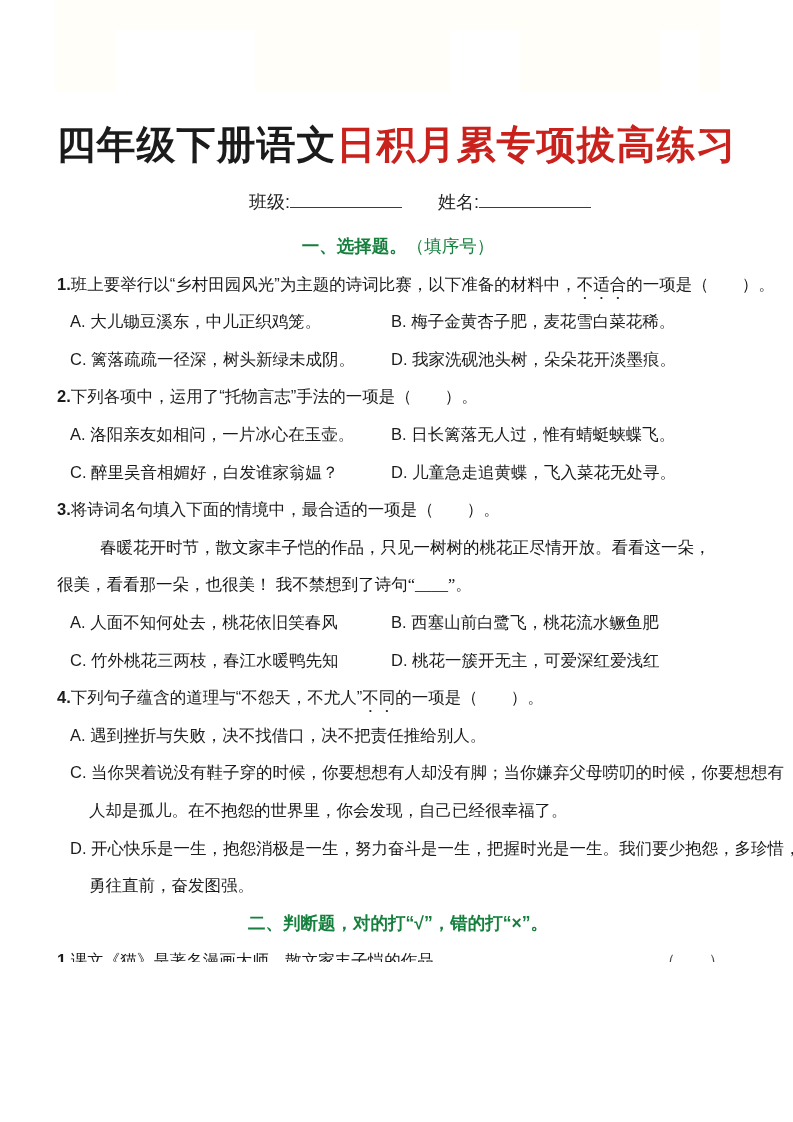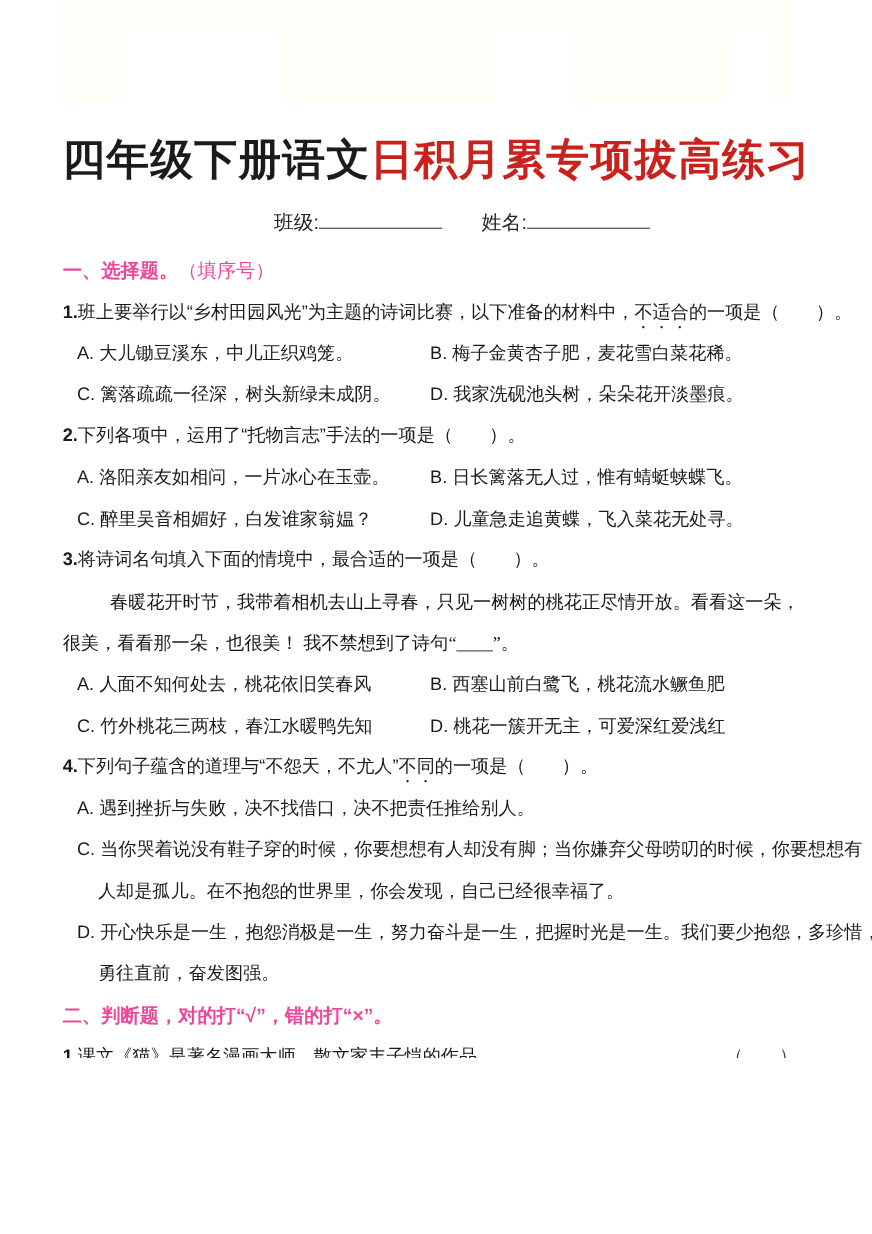--- a/index.html
+++ b/index.html
@@ -23,21 +23,21 @@
   }
   .title .red { color:#c9211c; }
 
   .idrow { position:absolute; top:190px; left:229px; font-size:18px; white-space:nowrap; color:#222;margin-left:20px; }
   .blank { display:inline-block; width:112px; height:15px; border-bottom:1.6px solid #3c3c3c; }
   .idgap { display:inline-block; width:36px; }
 
   .bodycol { position:absolute; top:228px; left:57px; width:682px; font-size:16.5px; line-height:37.6px; }
   .line { white-space:nowrap; }
 
-  .sec-h { color:#ec4899; font-size:17.5px; font-weight:bold; }
+  .sec-h { color:#15803d; font-size:17.5px; font-weight:bold;text-align:center; }
   .sec-h .note { font-weight:normal; }
 
   .num { font-weight:bold; }
 
   .optrow { display:flex; padding-left:13px; }
   .optrow .o1 { width:321px; flex-shrink:0; }
 
   .emph {
     -webkit-text-emphasis:filled dot #222;
     -webkit-text-emphasis-position:under right;
@@ -93,21 +93,21 @@
     <div class="line optrow">
       <span class="o1">A. 洛阳亲友如相问，一片冰心在玉壶。</span>
       <span>B. 日长篱落无人过，惟有蜻蜓蛱蝶飞。</span>
     </div>
     <div class="line optrow">
       <span class="o1">C. 醉里吴音相媚好，白发谁家翁媪？</span>
       <span>D. 儿童急走追黄蝶，飞入菜花无处寻。</span>
     </div>
 
     <div class="line"><span class="num">3.</span><span>将诗词名句填入下面的情境中，最合适的一项是（　　）。</span></div>
-    <div class="line passage p-indent">春暖花开时节，我带着相机去山上寻春，只见一树树的桃花正尽情开放。看看这一朵，</div>
+    <div class="line passage p-indent">春暖花开时节，散文家丰子恺的作品，只见一树树的桃花正尽情开放。看看这一朵，</div>
     <div class="line passage">很美，看看那一朵，也很美！ 我不禁想到了诗句“____”。</div>
     <div class="line optrow">
       <span class="o1">A. 人面不知何处去，桃花依旧笑春风</span>
       <span>B. 西塞山前白鹭飞，桃花流水鳜鱼肥</span>
     </div>
     <div class="line optrow">
       <span class="o1">C. 竹外桃花三两枝，春江水暖鸭先知</span>
       <span>D. 桃花一簇开无主，可爱深红爱浅红</span>
     </div>
 

